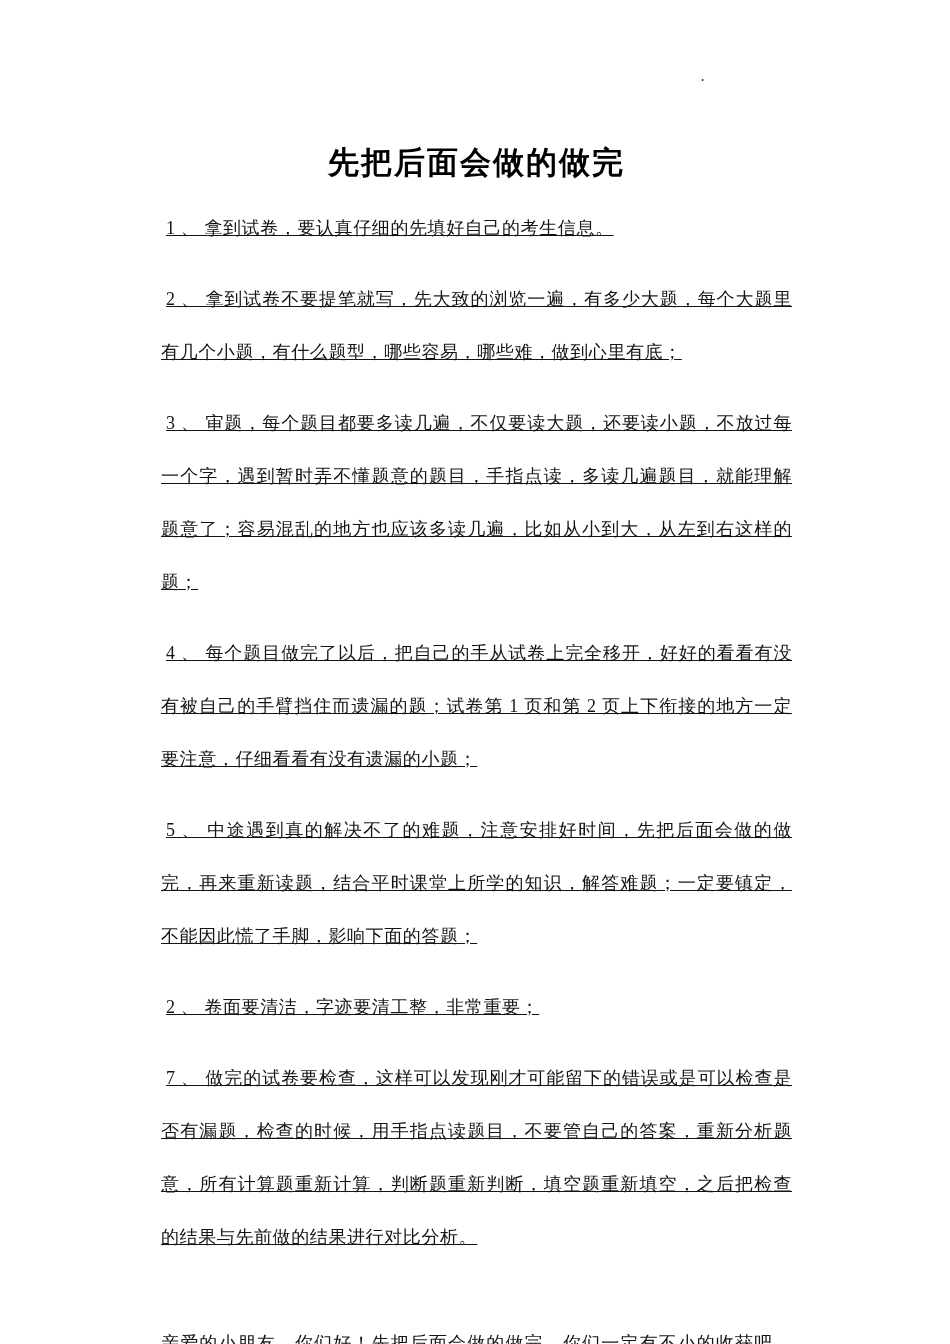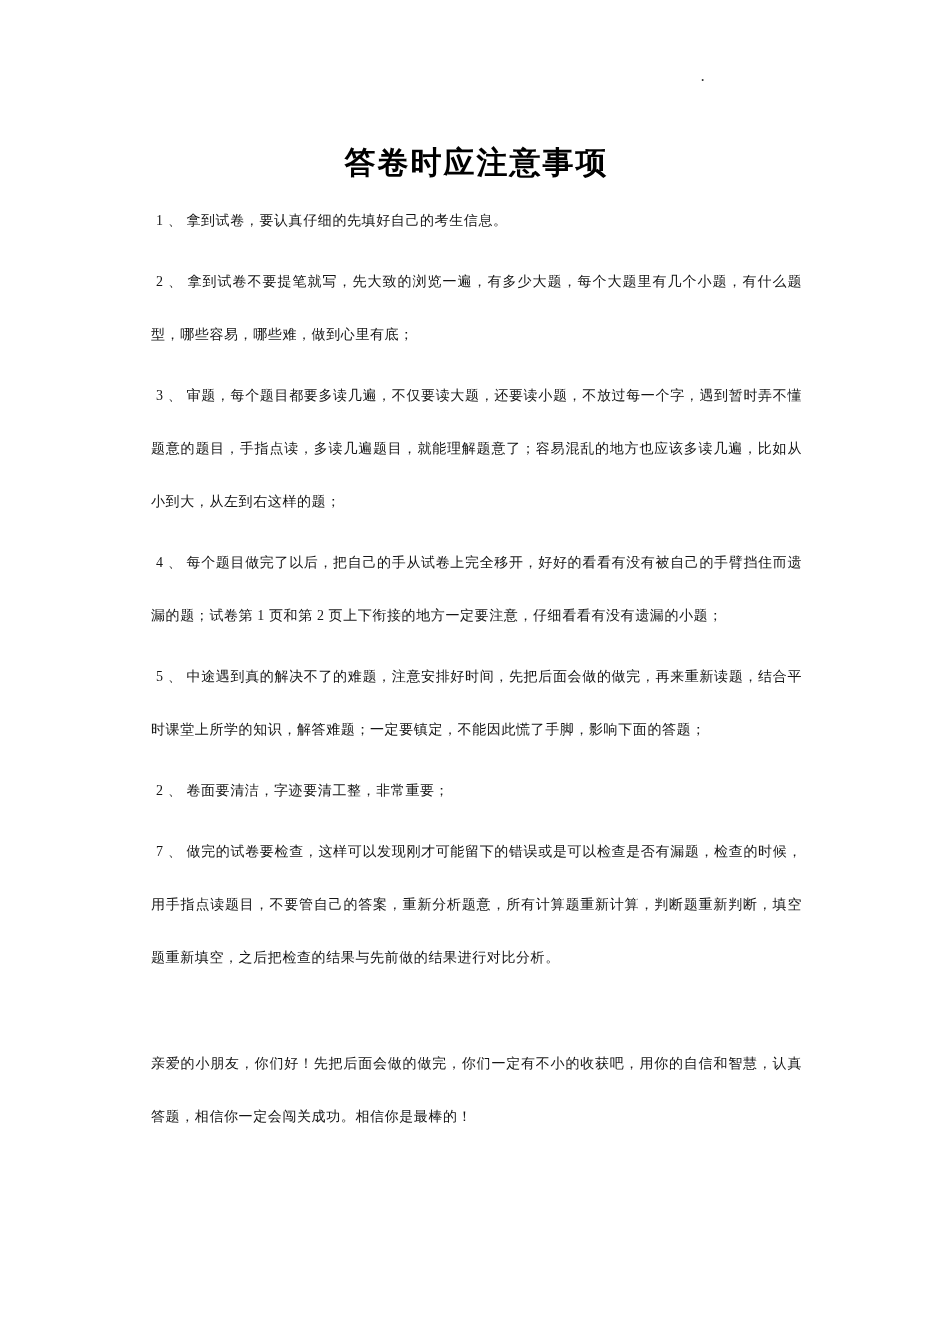--- a/index.html
+++ b/index.html
@@ -28,40 +28,41 @@
   .title {
     font-size: 31px;
     font-weight: bold;
     text-align: center;
     letter-spacing: 2px;
     margin: 0 0 10px 0;
     color: #000;
   }
   .items { margin: 0; }
   .item, .closing {
-    font-size: 14px;
+    font-size: 18px;
     line-height: 53px;
-    margin: 8px;
+    margin: 18px;
     text-align: justify;
     text-justify: inter-character;
     letter-spacing: 0.6px;
     text-indent: 5px;
     word-break: break-all;
+    text-decoration: underline;
   }
   .closing {
     margin-top: 53px;
     text-indent: 0;
   }
 </style>
 </head>
 <body>
 
 <div class="page">
   <span class="stray">·</span>
-  <h1 class="title">答卷时应注意事项</h1>
+  <h1 class="title">先把后面会做的做完</h1>
   <div class="items">
       <p class="item">1 、 拿到试卷，要认真仔细的先填好自己的考生信息。</p>
       <p class="item">2 、 拿到试卷不要提笔就写，先大致的浏览一遍，有多少大题，每个大题里有几个小题，有什么题型，哪些容易，哪些难，做到心里有底；</p>
       <p class="item">3 、 审题，每个题目都要多读几遍，不仅要读大题，还要读小题，不放过每一个字，遇到暂时弄不懂题意的题目，手指点读，多读几遍题目，就能理解题意了；容易混乱的地方也应该多读几遍，比如从小到大，从左到右这样的题；</p>
       <p class="item">4 、 每个题目做完了以后，把自己的手从试卷上完全移开，好好的看看有没有被自己的手臂挡住而遗漏的题；试卷第 1 页和第 2 页上下衔接的地方一定要注意，仔细看看有没有遗漏的小题；</p>
       <p class="item">5 、 中途遇到真的解决不了的难题，注意安排好时间，先把后面会做的做完，再来重新读题，结合平时课堂上所学的知识，解答难题；一定要镇定，不能因此慌了手脚，影响下面的答题；</p>
       <p class="item">2 、 卷面要清洁，字迹要清工整，非常重要；</p>
       <p class="item">7 、 做完的试卷要检查，这样可以发现刚才可能留下的错误或是可以检查是否有漏题，检查的时候，用手指点读题目，不要管自己的答案，重新分析题意，所有计算题重新计算，判断题重新判断，填空题重新填空，之后把检查的结果与先前做的结果进行对比分析。</p>
     </div>
   <p class="closing">亲爱的小朋友，你们好！先把后面会做的做完，你们一定有不小的收获吧，用你的自信和智慧，认真答题，相信你一定会闯关成功。相信你是最棒的！</p>

